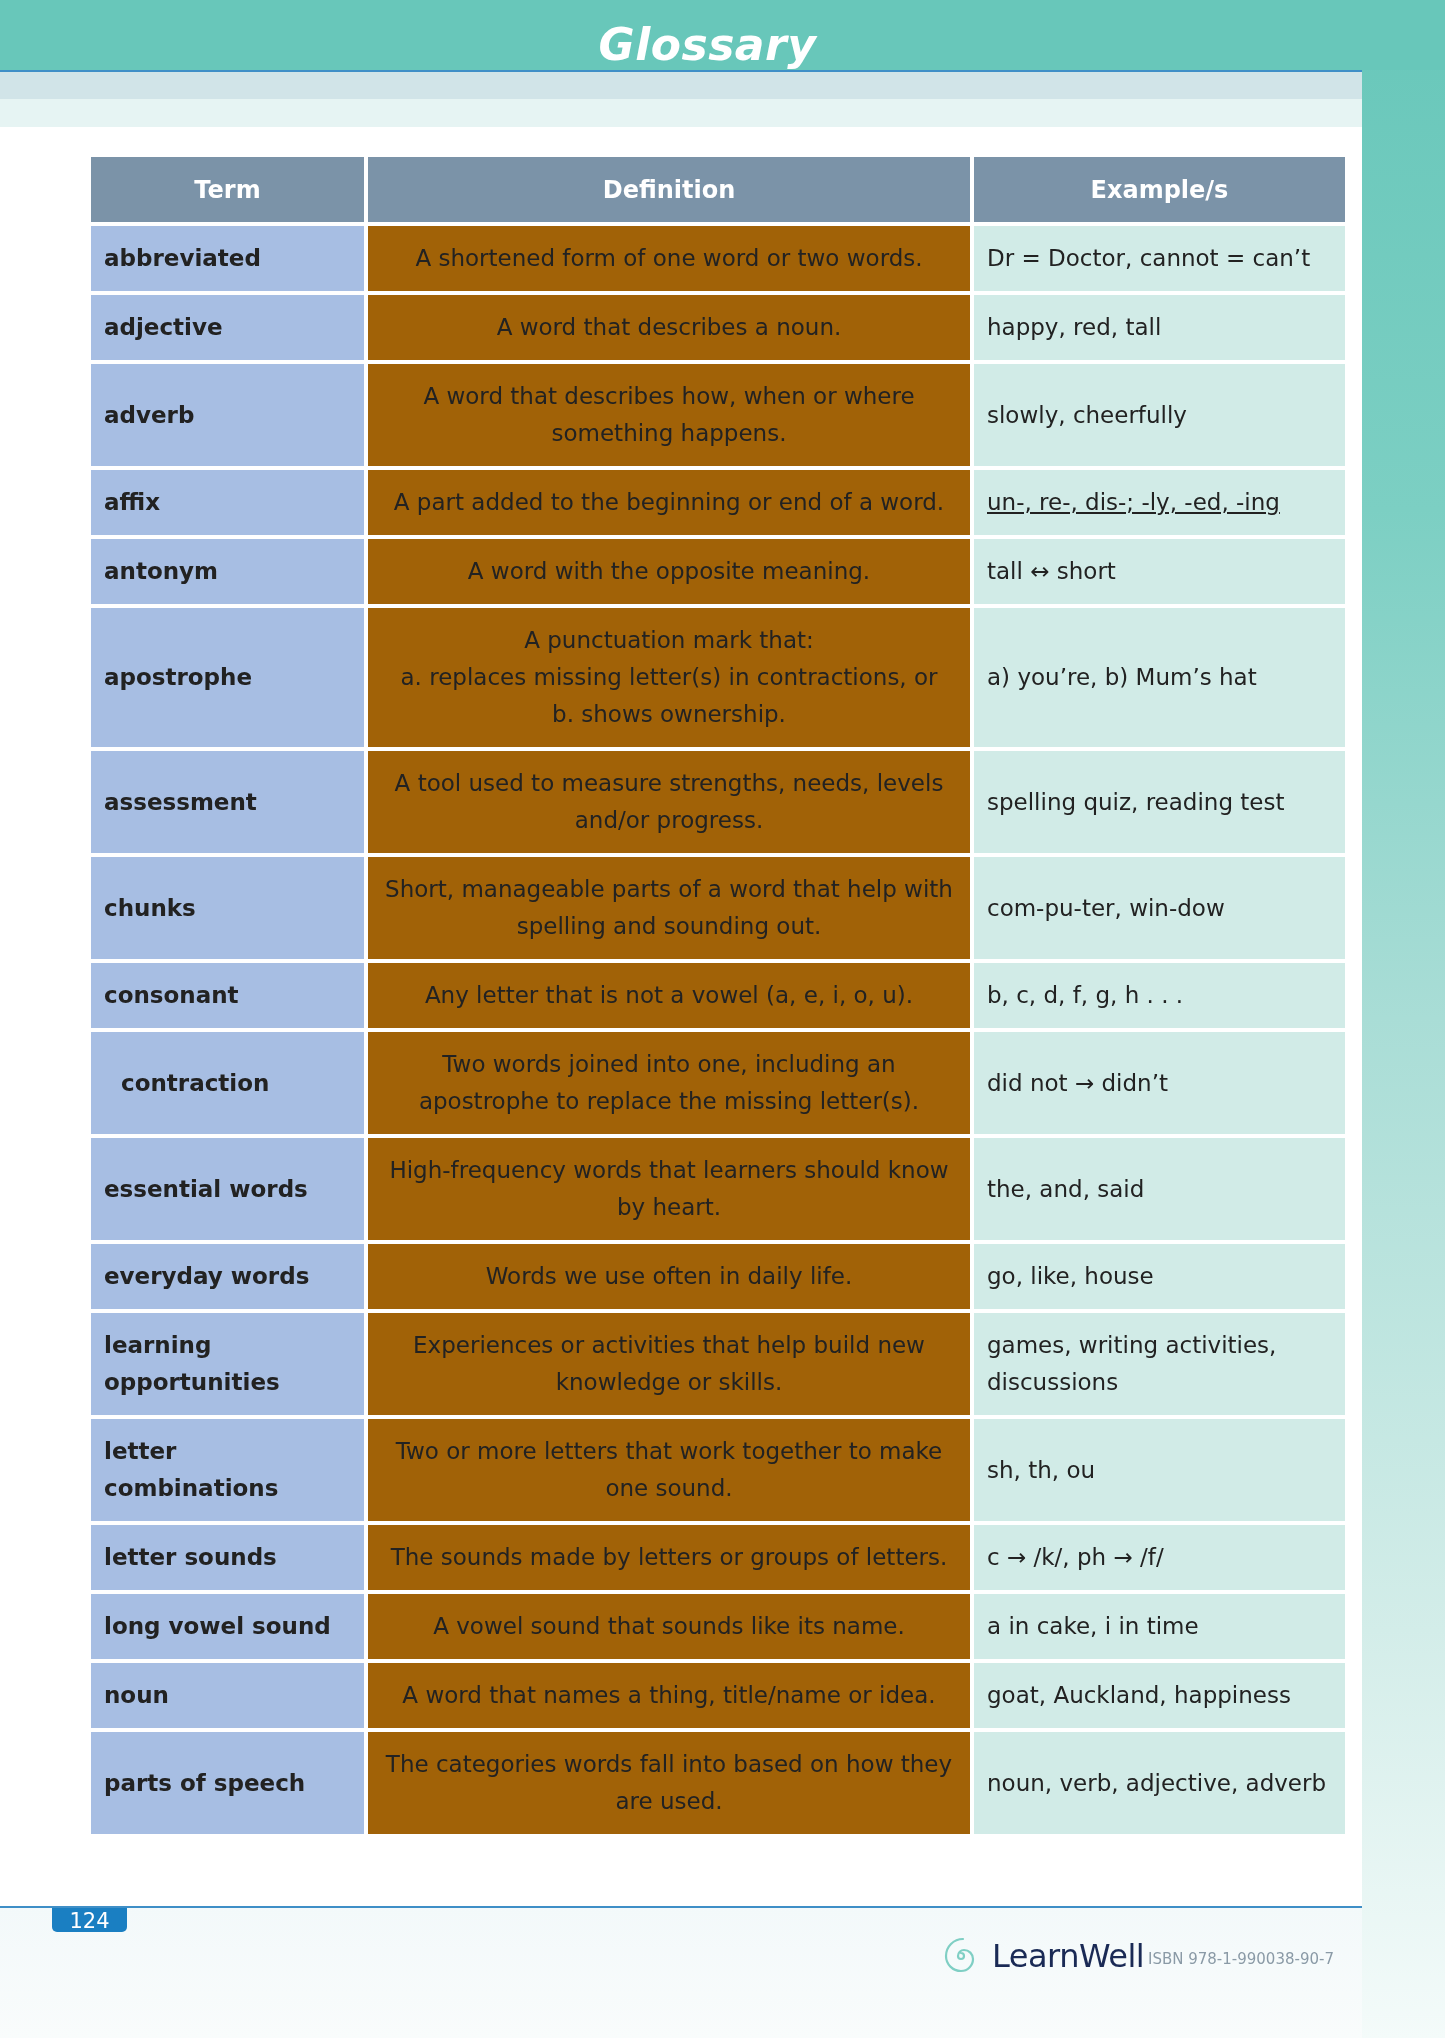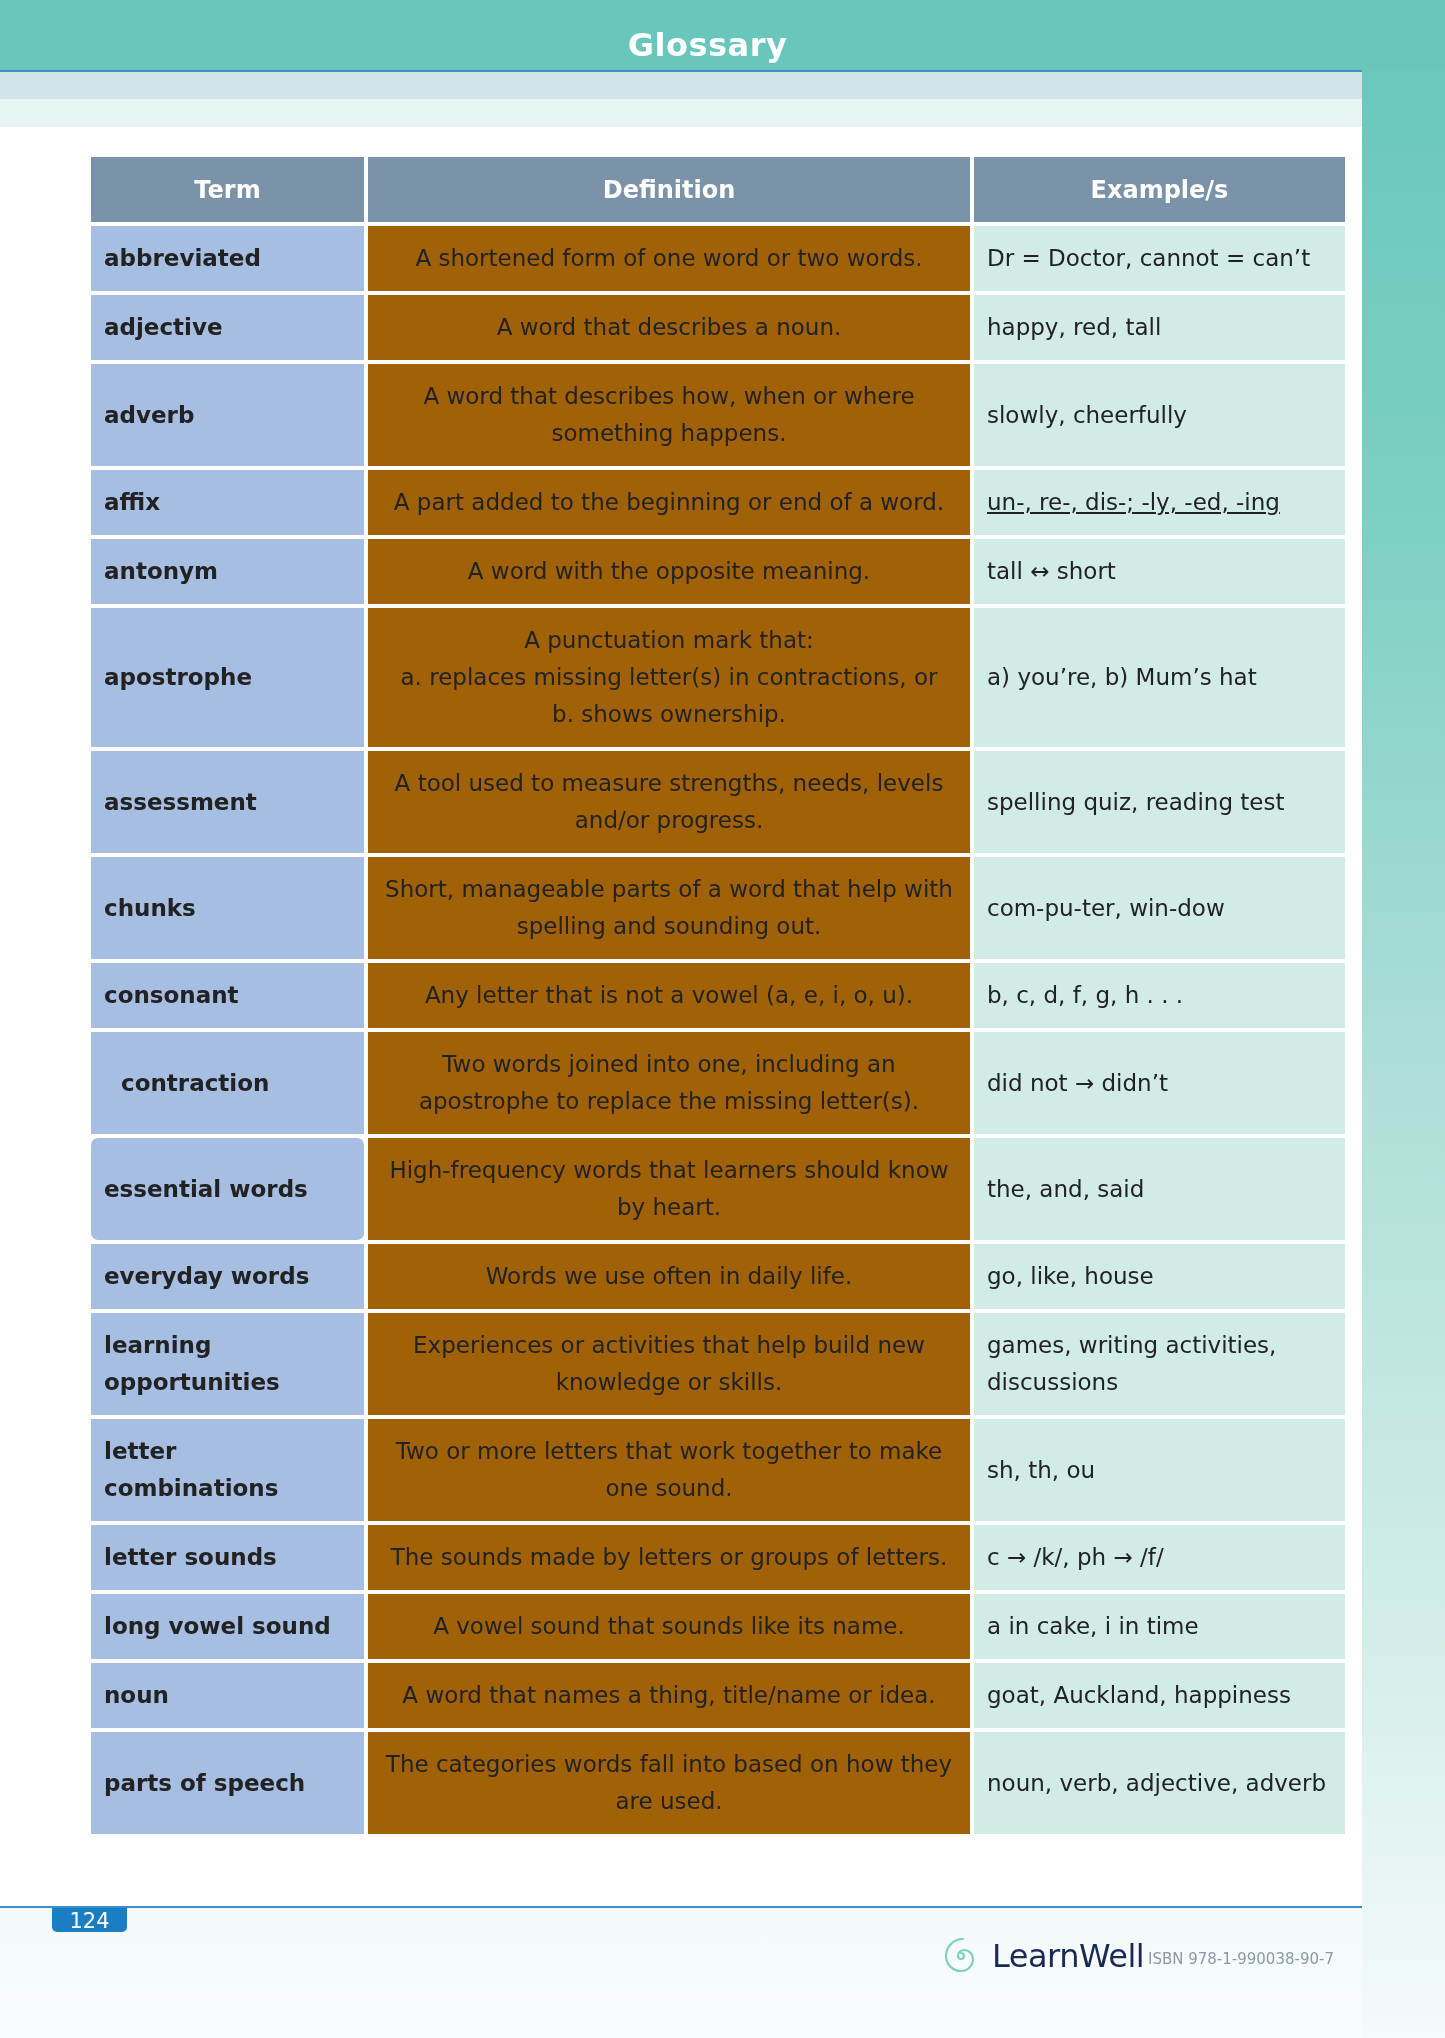--- a/index.html
+++ b/index.html
@@ -26,21 +26,21 @@
       background: #d1e4e8;
     }
     .sub-band-2 {
       position: absolute; left: 0; top: 99px; width: 1362px; height: 28px;
       background: #e6f4f3;
     }
     .page-title {
       position: absolute; left: 0; width: 1415px; top: 16px;
       text-align: center; color: #fff;
       font-family: "DejaVu Sans", sans-serif; font-weight: bold;
-      font-size: 32px; line-height: 58px; letter-spacing: 0.5px;
+      font-size: 44px; line-height: 58px; letter-spacing: 0.5px; font-style: italic;
     }
     .glossary-table {
       position: absolute; left: 91px; top: 157px;
       border-collapse: separate; border-spacing: 4px;
       margin: -4px;
     }
     .glossary-table th {
       background: #7b93a8; color: #fff; font-weight: bold;
       font-size: 24px; height: 57px; padding: 4px;
       text-align: center; font-family: "DejaVu Sans", sans-serif;
@@ -146,21 +146,21 @@
         <td class="term" style="white-space: pre-line;">consonant</td>
         <td class="def" style="white-space: pre-line;">Any letter that is not a vowel (a, e, i, o, u).</td>
         <td class="ex" style="white-space: pre-line;">b, c, d, f, g, h . . .</td>
       </tr>
       <tr>
         <td class="term" style="white-space: pre-line; padding-left: 30px;">contraction</td>
         <td class="def" style="white-space: pre-line;">Two words joined into one, including an apostrophe to replace the missing letter(s).</td>
         <td class="ex" style="white-space: pre-line;">did not → didn’t</td>
       </tr>
       <tr>
-        <td class="term" style="white-space: pre-line; border-radius: 7px;">essential words</td>
+        <td class="term" style="white-space: pre-line;">essential words</td>
         <td class="def" style="white-space: pre-line;">High-frequency words that learners should know by heart.</td>
         <td class="ex" style="white-space: pre-line;">the, and, said</td>
       </tr>
       <tr>
         <td class="term" style="white-space: pre-line;">everyday words</td>
         <td class="def" style="white-space: pre-line;">Words we use often in daily life.</td>
         <td class="ex" style="white-space: pre-line;">go, like, house</td>
       </tr>
       <tr>
         <td class="term" style="white-space: pre-line;">learning opportunities</td>

